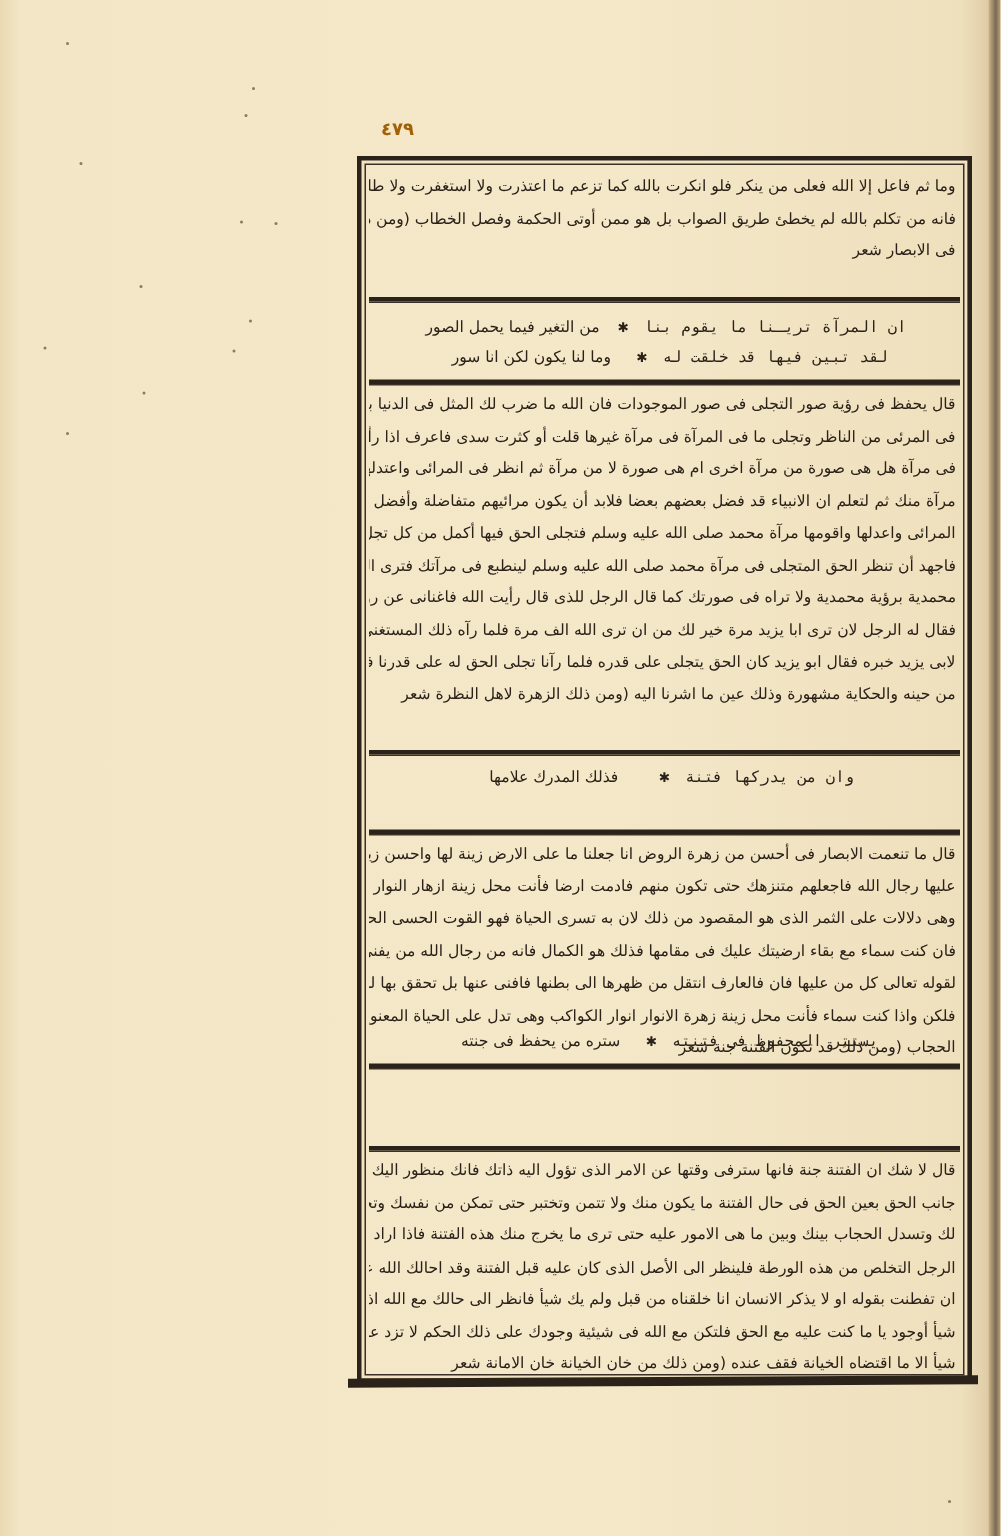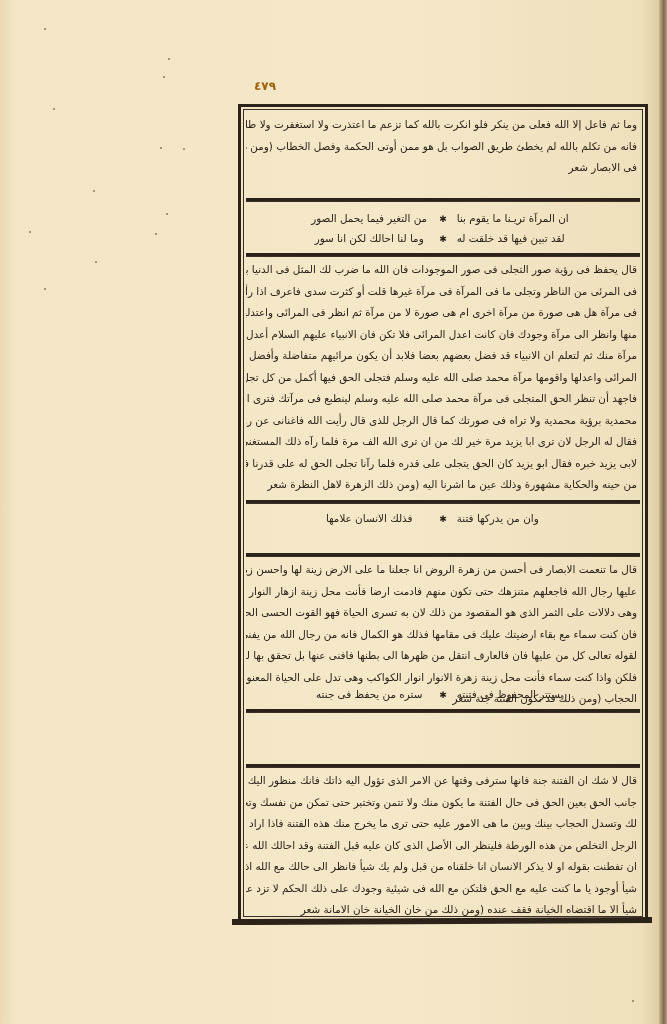--- a/index.html
+++ b/index.html
@@ -86,21 +86,21 @@
     font-size: 10.4px;
     line-height: 20px;
     height: 20px;
     text-align: center;
     white-space: nowrap;
   }
   .verse .hemi {
     display: inline-block;
     min-width: 120px;
   }
-  .verse .hemi.r { text-align: left; }
+  .verse .hemi.r { text-align: left; font-family: Liberation Mono, monospace; }
   .verse .hemi.l { text-align: center; }
   .verse .star {
     display: inline-block;
     margin: 0 10px;
     font-size: 9px;
   }
   .rule {
     position: absolute;
     left: 0;
     right: 0;
@@ -149,43 +149,42 @@
       <div class="line">فانه من تكلم بالله لم يخطئ طريق الصواب بل هو ممن أوتى الحكمة وفصل الخطاب (ومن ذلك التراثى</div>
       <div class="line last">فى الابصار شعر</div>
     </div>
     <div class="rule" style="top:86px"></div>
 
     <div class="section verse" style="top:96px">
       <div class="line">
         <span class="hemi r">ان المرآة تريـنا ما يقوم بنا</span><span class="star">✱</span><span class="hemi l">من التغير فيما يحمل الصور</span>
       </div>
       <div class="line">
-        <span class="hemi r">لقد تبين فيها قد خلقت له</span><span class="star">✱</span><span class="hemi l">وما لنا احالك لكن انا سور</span>
+        <span class="hemi r">لقد تبين فيها قد خلقت له</span><span class="star">✱</span><span class="hemi l">وما لنا يكون لكن انا سور</span>
       </div>
     </div>
     <div class="rule" style="top:141px"></div>
 
     <div class="section prose" style="top:147px">
       <div class="line">قال يحفظ فى رؤية صور التجلى فى صور الموجودات فان الله ما ضرب لك المثل فى الدنيا بتجلى الصور</div>
       <div class="line">فى المرئى من الناظر وتجلى ما فى المرآة فى مرآة غيرها قلت أو كثرت سدى فاعرف اذا رأيت صورة</div>
       <div class="line">فى مرآة هل هى صورة من مرآة اخرى ام هى صورة لا من مرآة ثم انظر فى المرائى واعتدلها والاقوم</div>
-      <div class="line">منها وانظر الى مرآة وجودك فان كانت اعدل المرائى فلا تكن فان الانبياء عليهم السلام أعدل</div>
       <div class="line">مرآة منك ثم لتعلم ان الانبياء قد فضل بعضهم بعضا فلابد أن يكون مرائيهم متفاضلة وأفضل</div>
       <div class="line">المرائى واعدلها واقومها مرآة محمد صلى الله عليه وسلم فتجلى الحق فيها أكمل من كل تجل يكون</div>
       <div class="line">فاجهد أن تنظر الحق المتجلى فى مرآة محمد صلى الله عليه وسلم لينطبع فى مرآتك فترى الحق فى صورة</div>
       <div class="line">محمدية برؤية محمدية ولا تراه فى صورتك كما قال الرجل للذى قال رأيت الله فاغنانى عن رؤية أبى يزيد</div>
       <div class="line">فقال له الرجل لان ترى ابا يزيد مرة خير لك من ان ترى الله الف مرة فلما رآه ذلك المستغنى مات فقيل</div>
       <div class="line">لابى يزيد خبره فقال ابو يزيد كان الحق يتجلى على قدره فلما رآنا تجلى الحق له على قدرنا فلم يطق فمات</div>
       <div class="line last">من حينه والحكاية مشهورة وذلك عين ما اشرنا اليه (ومن ذلك الزهرة لاهل النظرة شعر</div>
     </div>
     <div class="rule" style="top:388px"></div>
 
     <div class="section verse" style="top:396px">
       <div class="line">
-        <span class="hemi r">وان من يدركها فتنة</span><span class="star">✱</span><span class="hemi l">فذلك الانسان علامها</span>
+        <span class="hemi r">وان من يدركها فتنة</span><span class="star">✱</span><span class="hemi l">فذلك المدرك علامها</span>
       </div>
     </div>
     <div class="rule" style="top:441px"></div>
 
     <div class="section prose" style="top:447px">
       <div class="line">قال ما تنعمت الابصار فى أحسن من زهرة الروض انا جعلنا ما على الارض زينة لها واحسن زينة</div>
       <div class="line">عليها رجال الله فاجعلهم متنزهك حتى تكون منهم فادمت ارضا فأنت محل زينة ازهار النوار</div>
       <div class="line">وهى دلالات على الثمر الذى هو المقصود من ذلك لان به تسرى الحياة فهو القوت الحسى الحيوانى</div>
       <div class="line">فان كنت سماء مع بقاء ارضيتك عليك فى مقامها فذلك هو الكمال فانه من رجال الله من يفنى عنها</div>
       <div class="line">لقوله تعالى كل من عليها فان فالعارف انتقل من ظهرها الى بطنها فافنى عنها بل تحقق بها لذلك</div>

